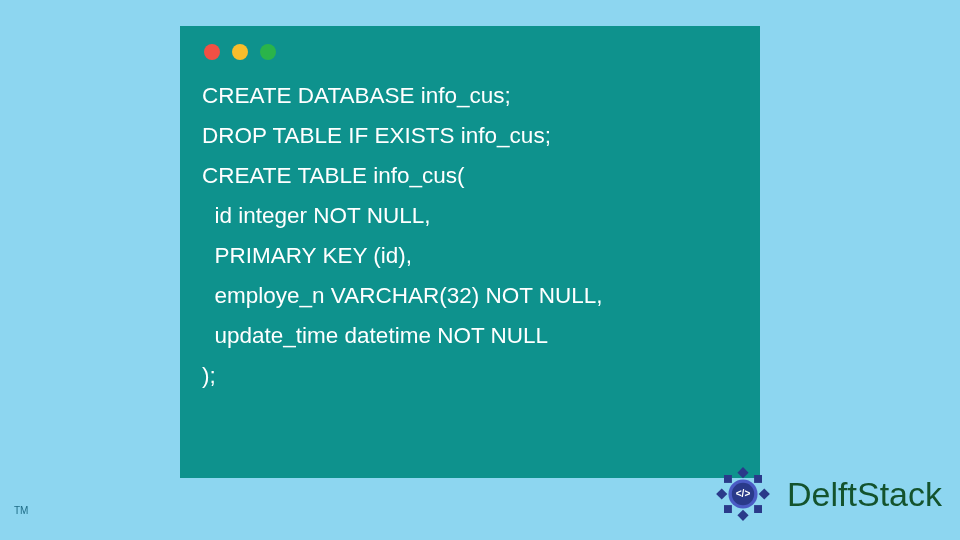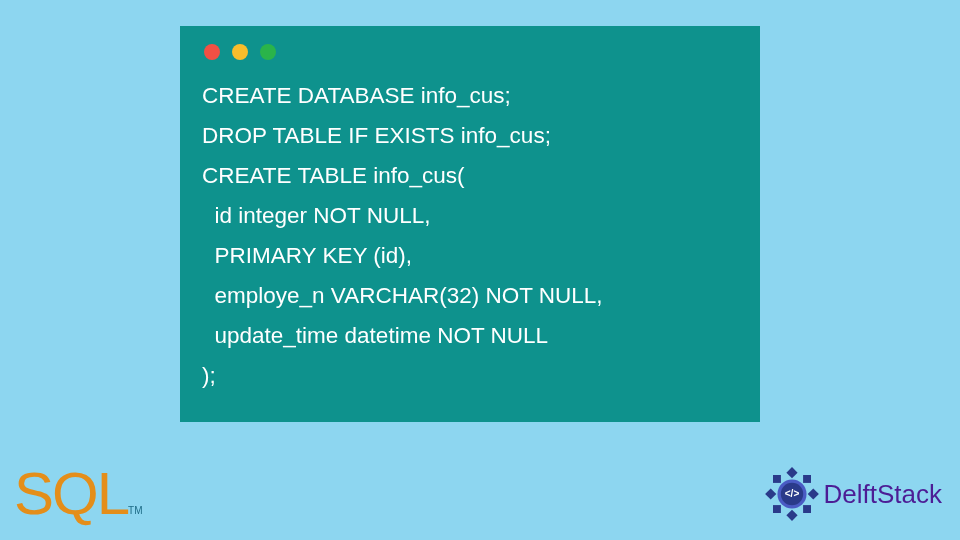--- a/index.html
+++ b/index.html
@@ -9,21 +9,21 @@
     background: #8dd6f0;
     position: relative;
     font-family: Arial, Helvetica, sans-serif;
     overflow: hidden;
   }
   .code-window {
     position: absolute;
     left: 180px;
     top: 26px;
     width: 580px;
-    height: 396px;
+    height: 452px;
     background: #0e928d;
     padding: 18px 22px 22px 22px;
   }
   .traffic-lights {
     display: flex;
     gap: 12px;
     margin-bottom: 16px;
     margin-left: 2px;
   }
   .dot {
@@ -75,23 +75,24 @@
   
   .delft-wrap {
     position: absolute;
     right: 18px;
     bottom: 18px;
     display: flex;
     align-items: center;
     gap: 4px;
   }
   .delft-text {
-    color: #4c1d95;
-    font-size: 26px;
+    color: #14532d;
+    font-size: 34px;
     font-weight: 400;
+    margin-left: 12px;
   }
   .badge {
     width: 56px;
     height: 56px;
   }
 </style>
 </head>
 <body>
 
 <div class="code-window">
@@ -104,21 +105,20 @@
 DROP TABLE IF EXISTS info_cus;
 CREATE TABLE info_cus(
   id integer NOT NULL,
   PRIMARY KEY (id),
   employe_n VARCHAR(32) NOT NULL,
   update_time datetime NOT NULL
 );</div>
 </div>
 
 <div class="mysql-logo">
-    <span class="mysql-sql">SQL</span>
     <span class="mysql-tm">TM</span>
 </div>
 
 <div class="delft-wrap">
   <svg class="badge" viewBox="0 0 100 100">
     <g transform="translate(50,50)">
       <g fill="#2a3a8a">
         <polygon points="0,-48 10,-38 0,-28 -10,-38"></polygon>
         <polygon points="0,48 10,38 0,28 -10,38"></polygon>
         <polygon points="-48,0 -38,10 -28,0 -38,-10"></polygon>

